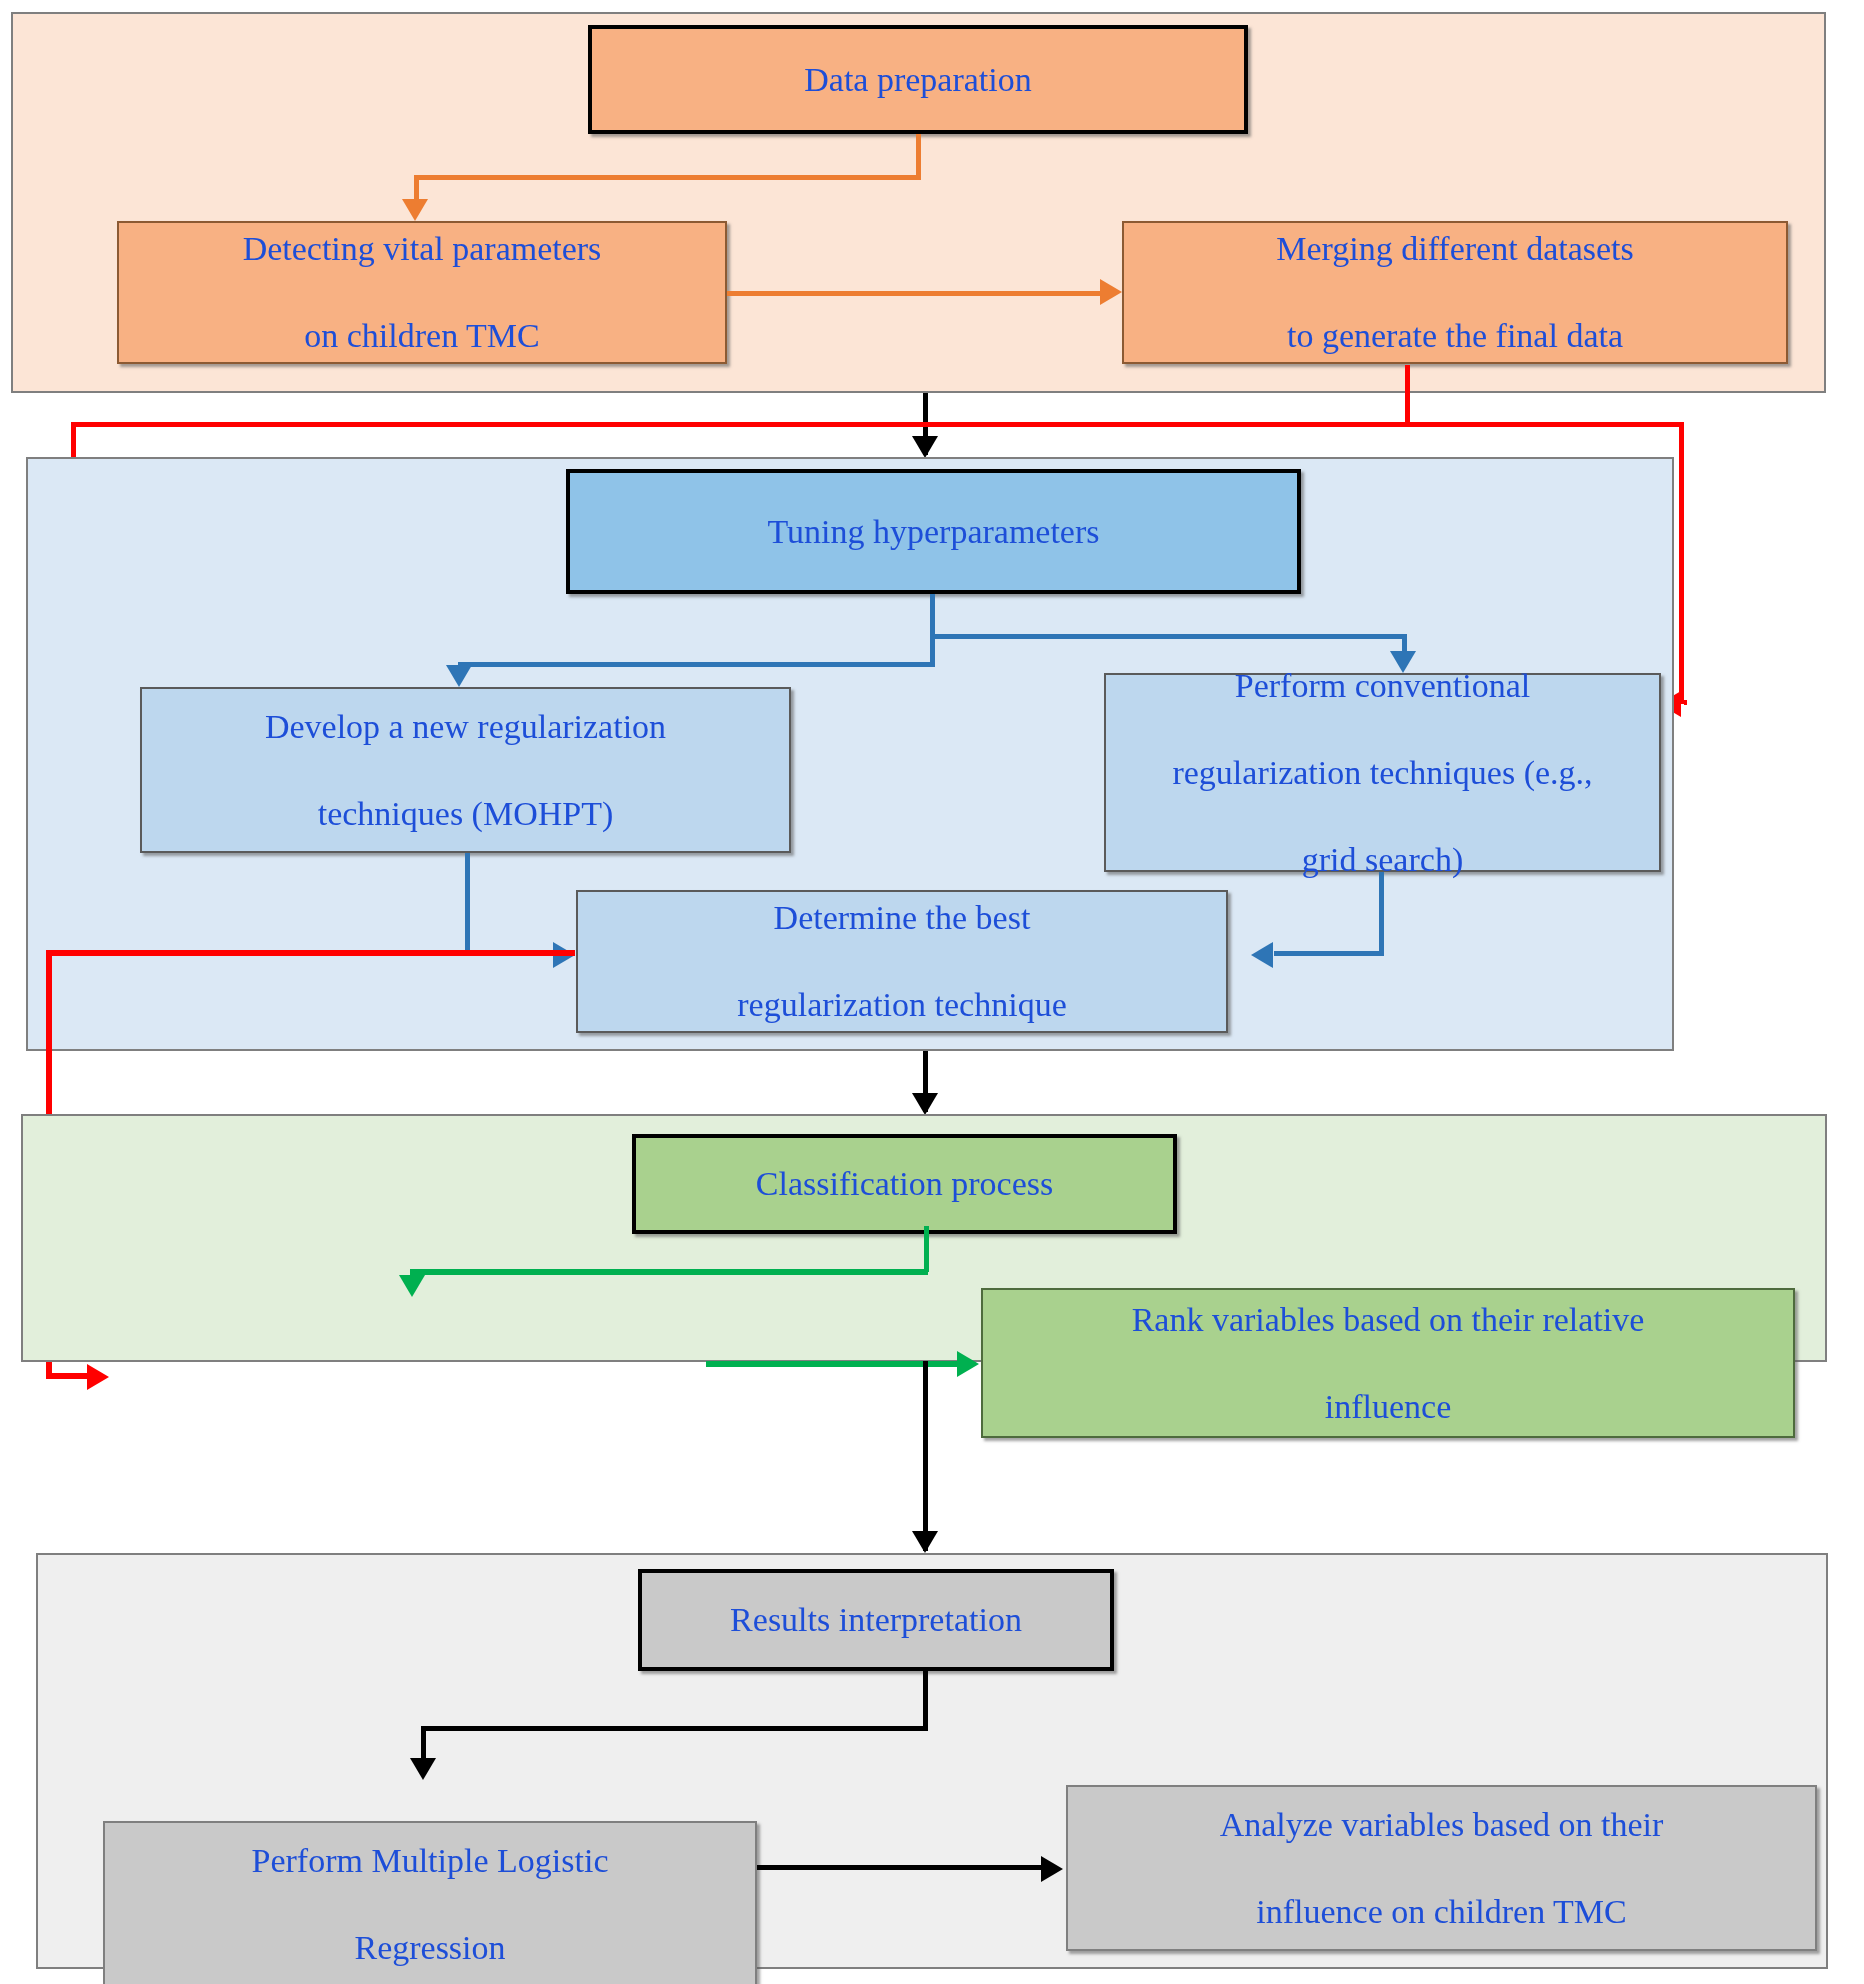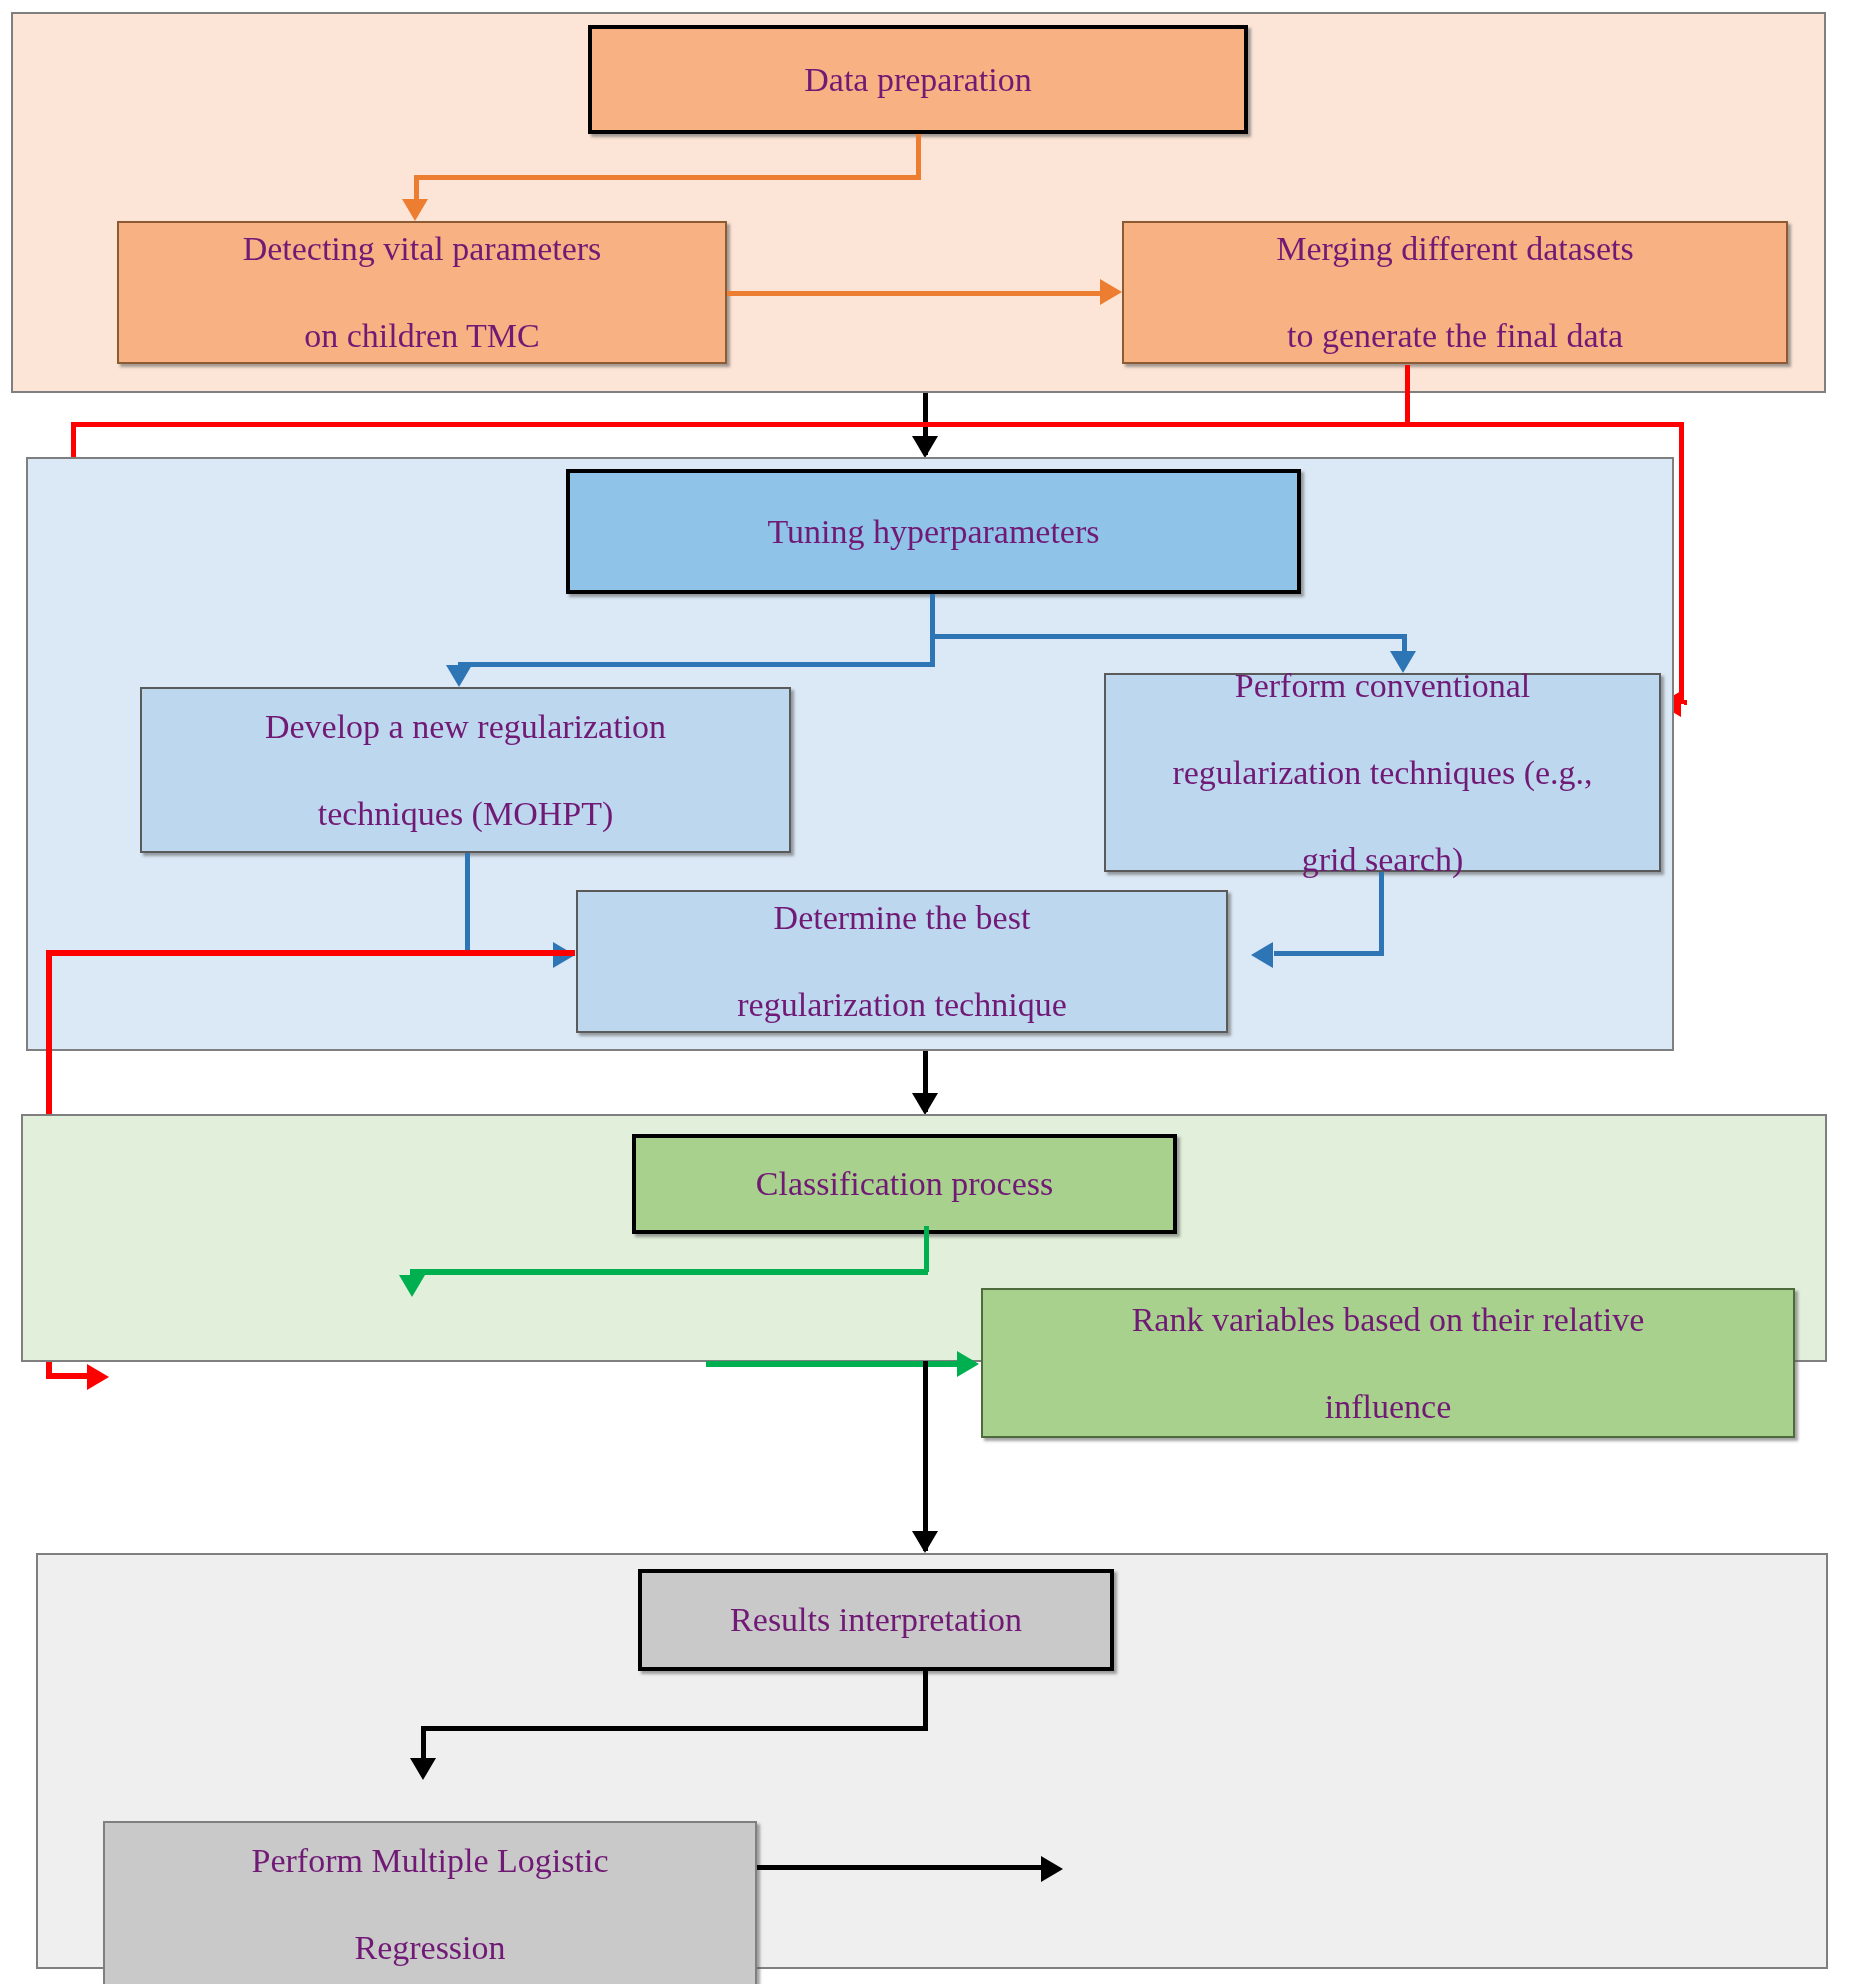--- a/index.html
+++ b/index.html
@@ -8,21 +8,21 @@
 
   
   .panel{position:absolute;box-sizing:border-box;border:2.1px solid #7f7f7f;}
   .panel.orange{background:#fce5d6;}
   .panel.blue  {background:#dbe8f5;}
   .panel.green {background:#e2efdb;}
   .panel.gray  {background:#efefef;}
 
   
   .node{position:absolute;box-sizing:border-box;display:flex;align-items:center;
-        justify-content:center;text-align:center;color:#701a75;line-height:1.28;
+        justify-content:center;text-align:center;color:#1d4ed8;line-height:1.28;
         font-size:34px;padding:3.2px 9.5px;}
   .node span{display:block;width:100%;}
 
   .n-orange{background:#f8b183;border:2.6px solid #8c5a33;box-shadow:3.2px 3.2px 2.6px rgba(90,90,90,.55);}
   .n-orange.head{border:4.7px solid #000;box-shadow:3.2px 3.2px 2.6px rgba(90,90,90,.55);}
   .n-blue{background:#bdd7ee;border:2.6px solid #5a5a5a;box-shadow:3.2px 3.2px 2.6px rgba(90,90,90,.55);}
   .n-blue.head{background:#8fc3e8;border:4.7px solid #000;box-shadow:3.2px 3.2px 2.6px rgba(90,90,90,.55);}
   .n-green{background:#a9d18e;border:2.6px solid #4e6b3d;box-shadow:3.2px 3.2px 2.6px rgba(90,90,90,.55);}
   .n-green.head{background:#a9d18e;border:4.7px solid #000;box-shadow:3.2px 3.2px 2.6px rgba(90,90,90,.55);}
   .n-gray{background:#c9c9c9;border:2.6px solid #7f7f7f;box-shadow:3.2px 3.2px 2.6px rgba(90,90,90,.55);}
@@ -189,15 +189,21 @@
   <div class="node n-gray" style="left:103px;top:1785px;width:654px;height:166px;margin-top:36px;">
     <span>
       <span>Perform Multiple Logistic</span><br>
       <span>Regression</span>
     </span>
   </div>
 
   <div class="ln" style="left:757px;top:1865px;width:285px;height:4.7px;background:#000;"></div>
   <div class="ar right blk" style="left:1041px;top:1856px;"></div>
 
+  <div class="node n-gray" style="left:1066px;top:1785px;width:751px;height:166px;">
+    <span>
+      <span>Analyze variables based on their</span><br>
+      <span>influence on children TMC</span>
+    </span>
+  </div>
 
 </div>
 
 
 </body></html>

